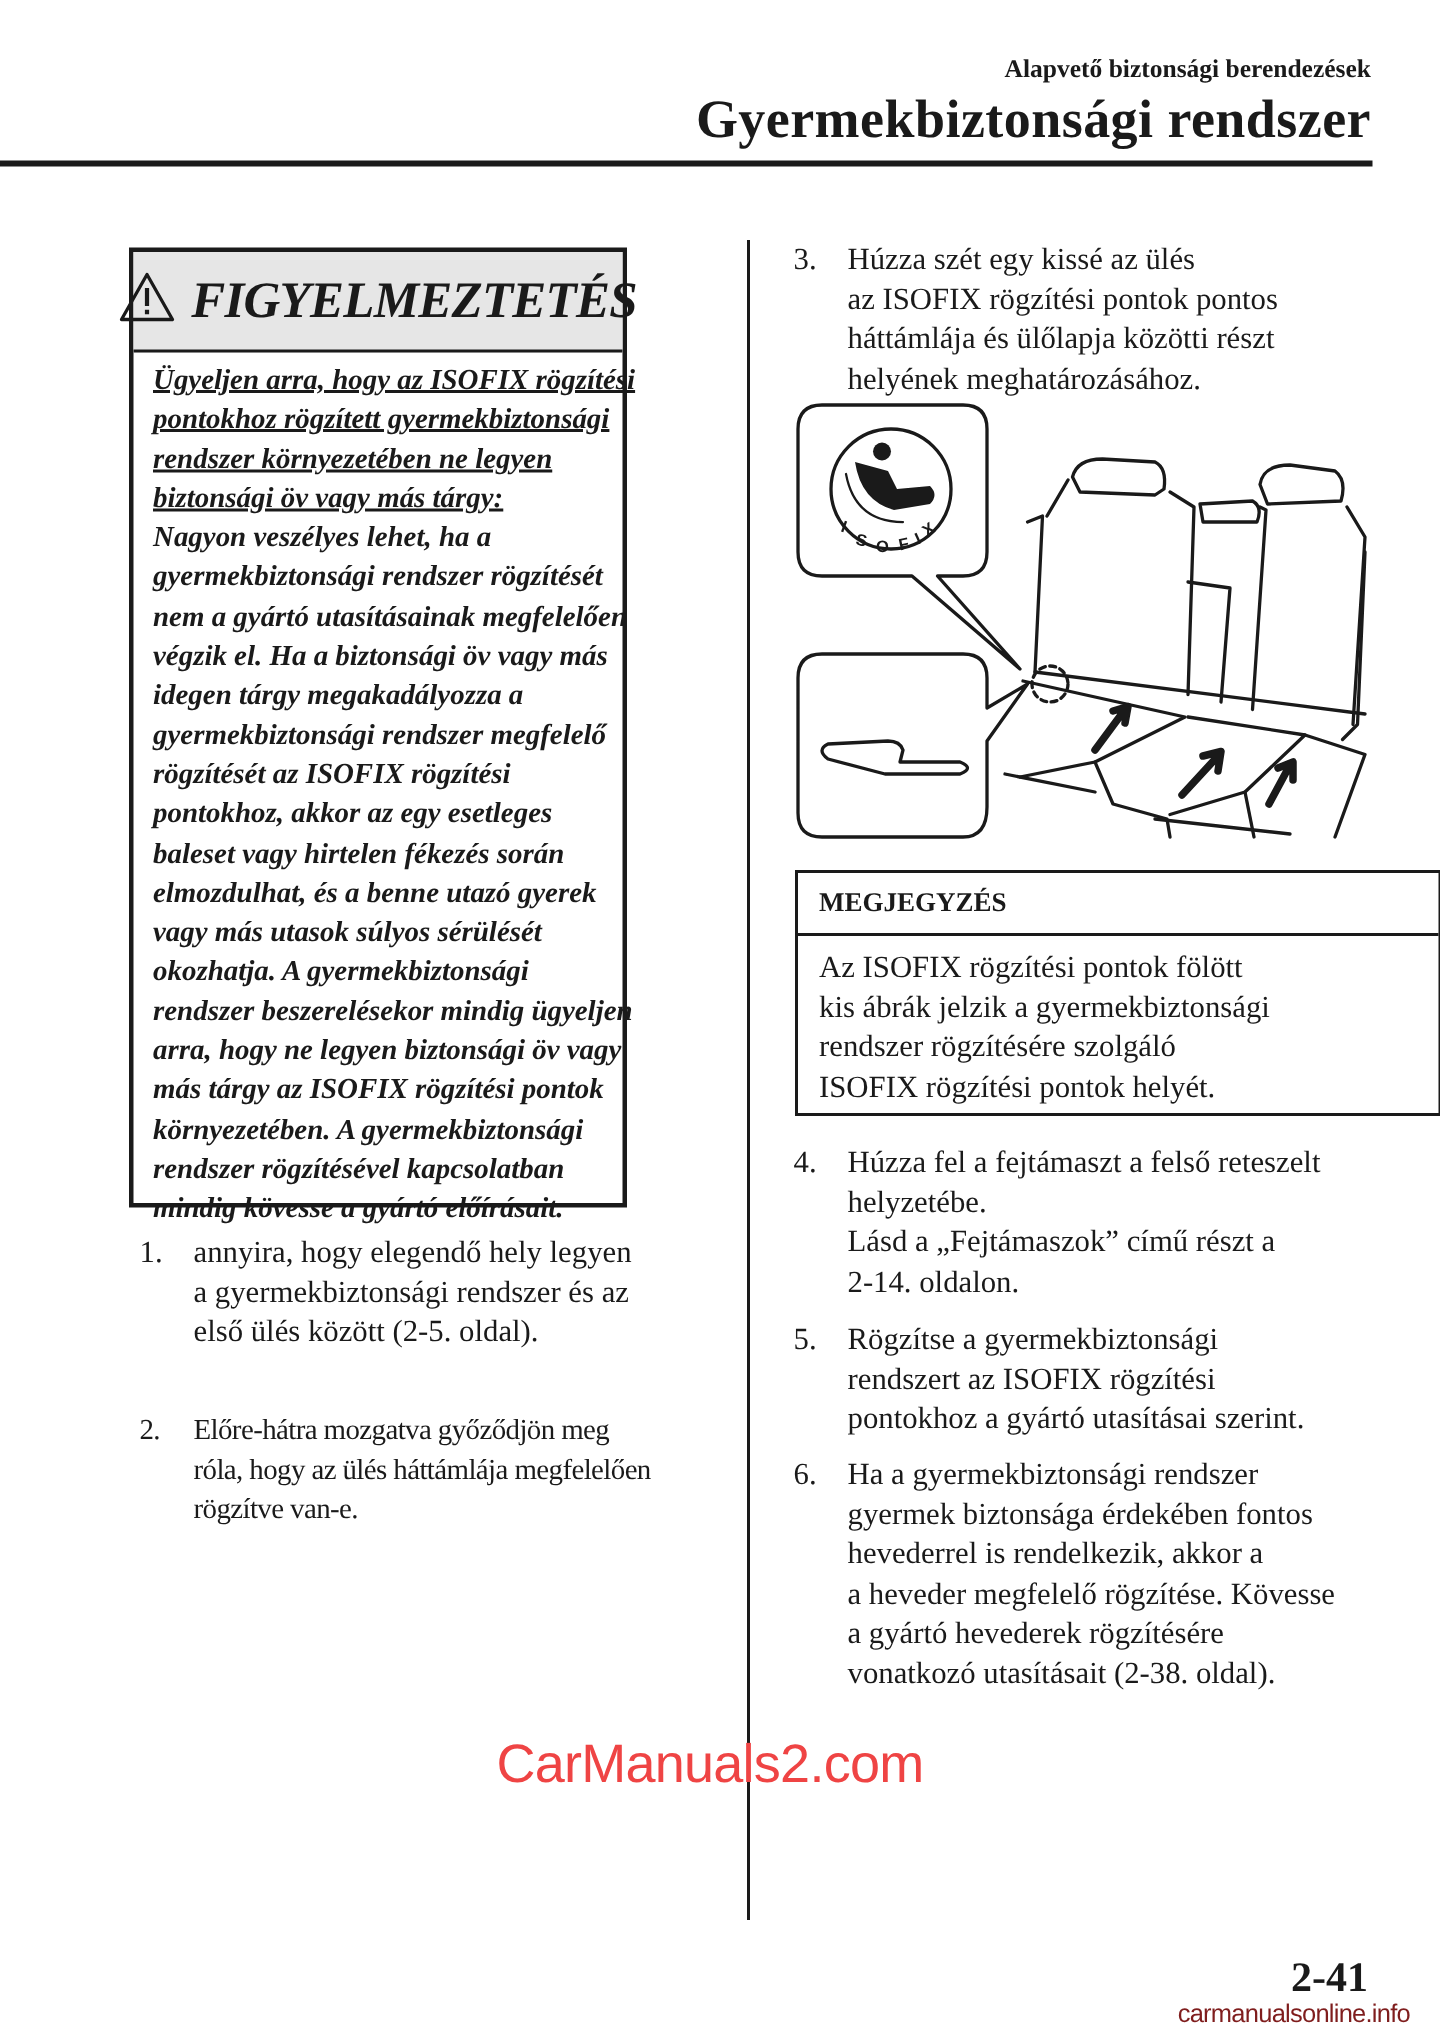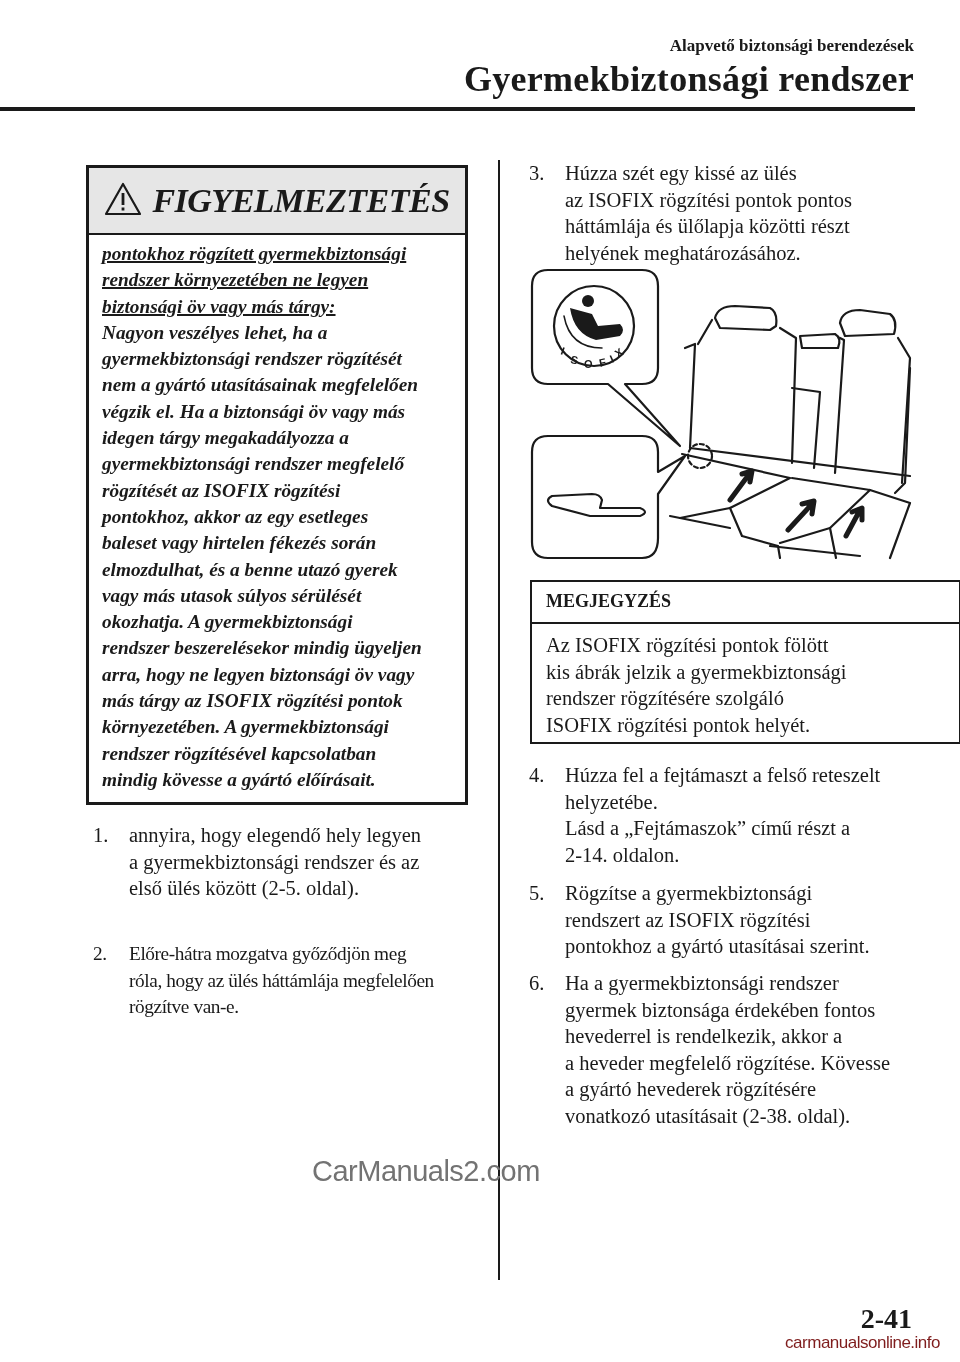--- a/index.html
+++ b/index.html
@@ -9,21 +9,21 @@
 
   
   #hdr-section { right:46px; top:36px; font-size:17px; font-weight:bold; text-align:right; }
   #hdr-title { right:46px; top:58px; font-size:36px; font-weight:bold; text-align:right; letter-spacing:0.3px; }
   #hdr-rule { left:0; top:107px; width:915px; height:4px; background:#1a1a1a; }
 
   
   #col-divider { left:498px; top:160px; width:2px; height:1120px; background:#1a1a1a; }
 
   
-  #warn-box { left:86px; top:165px; width:382px; height:640px; border:3px solid #1a1a1a; box-sizing:border-box; }
+  #warn-box { left:86px; top:165px; width:332px; height:640px; border:3px solid #1a1a1a; box-sizing:border-box; }
   #warn-head { height:65px; background:#e6e6e6; border-bottom:2px solid #1a1a1a; display:flex; align-items:center; justify-content:center; gap:10px; }
   #warn-head .title { font-size:34px; font-weight:bold; font-style:italic; letter-spacing:-0.5px; }
   #warn-body { padding:6px 12px 0 13px; font-size:19.3px; font-weight:bold; font-style:italic; line-height:26.3px; }
   #warn-body .ul { text-decoration:underline; text-decoration-thickness:2px; }
   .line { display:block; white-space:nowrap; }
 
   
   .step { font-size:20.5px; line-height:26.5px; }
   .step .num { position:absolute; left:0; top:0; }
   .step .txt { position:absolute; left:36px; top:0; }
@@ -31,21 +31,21 @@
   
   #note-box { left:530px; top:580px; width:431px; height:164px; border:2px solid #1a1a1a; box-sizing:border-box; }
   #note-head { height:42px; border-bottom:2px solid #1a1a1a; box-sizing:border-box; padding:9px 0 0 14px; font-size:18px; font-weight:bold; }
   #note-body { padding:8px 12px 0 14px; font-size:20.5px; line-height:26.5px; }
 
   
   #illus { left:530px; top:268px; width:385px; height:295px; }
 
   
   #page-num { right:48px; top:1303px; font-size:28px; font-weight:bold; }
-  #wm1 { left:312px; top:1155px; font-family:"Liberation Sans", sans-serif; font-size:29px; color:#737373; letter-spacing:-0.5px; }
+  #wm1 { left:331px; top:1155px; font-family:"Liberation Sans", sans-serif; font-size:36px; color:#ef4444; letter-spacing:-0.5px; }
   #wm2 { right:20px; top:1333px; font-family:"Liberation Sans", sans-serif; font-size:17px; color:#7f1d1d; letter-spacing:-0.5px; }
 </style>
 </head>
 <body>
 
 <div class="abs" id="hdr-section">Alapvető biztonsági berendezések</div>
 <div class="abs" id="hdr-title">Gyermekbiztonsági rendszer</div>
 <div class="abs" id="hdr-rule"></div>
 
 <div class="abs" id="col-divider"></div>
@@ -55,20 +55,21 @@
     <span>
       <svg width="38" height="34" viewBox="0 0 38 34">
         <path d="M19 2 L36 32 L2 32 Z" fill="none" stroke="#1a1a1a" stroke-width="2.2" stroke-linejoin="round"></path>
         <rect x="17.6" y="11" width="2.8" height="12" fill="#1a1a1a"></rect>
         <rect x="17.6" y="25.5" width="2.8" height="3" fill="#1a1a1a"></rect>
       </svg>
     </span>
     <span class="title">FIGYELMEZTETÉS</span>
   </div>
   <div id="warn-body">
+    <span class="line ul">Ügyeljen arra, hogy az ISOFIX rögzítési </span>
     <span class="line ul">pontokhoz rögzített gyermekbiztonsági </span>
     <span class="line ul">rendszer környezetében ne legyen </span>
     <span class="line ul">biztonsági öv vagy más tárgy:</span>
     <span class="line">Nagyon veszélyes lehet, ha a</span>
     <span class="line">gyermekbiztonsági rendszer rögzítését</span>
     <span class="line">nem a gyártó utasításainak megfelelően</span>
     <span class="line">végzik el. Ha a biztonsági öv vagy más</span>
     <span class="line">idegen tárgy megakadályozza a</span>
     <span class="line">gyermekbiztonsági rendszer megfelelő</span>
     <span class="line">rögzítését az ISOFIX rögzítési</span>

